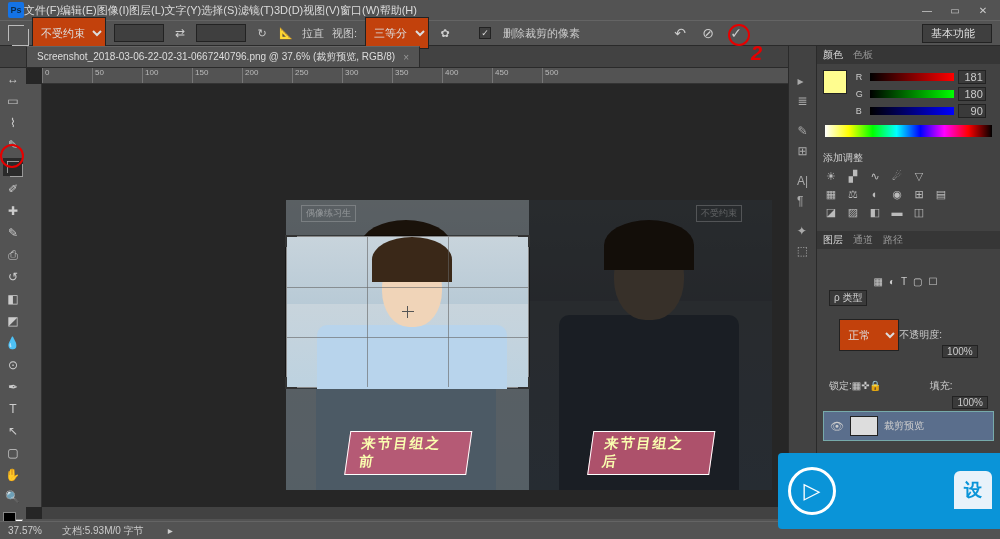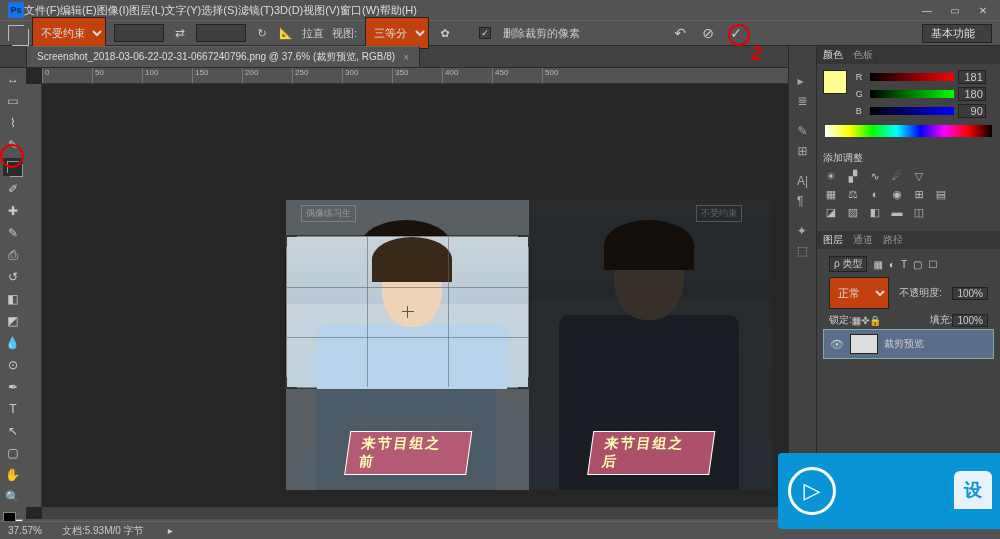--- a/index.html
+++ b/index.html
@@ -97,22 +97,22 @@
 .slider.b { background: linear-gradient(90deg, #000, #00f); }
 .slider-val { width: 28px; background: #3a3a3a; border: 1px solid #222; font-size: 11px; text-align: right; padding-right: 2px; }
 .spectrum { height: 12px; background: linear-gradient(90deg, #fff, #ff0, #0f0, #0ff, #00f, #f0f, #f00, #000); margin: 4px 2px; }
 
 .adjust-panel { padding: 4px 6px 8px; }
 .adjust-label { font-size: 10px; color: #ccc; margin-bottom: 4px; }
 .adj-icons { display: flex; gap: 6px; flex-wrap: wrap; margin-bottom: 4px; color: #bbb; font-size: 11px; }
 .adj-icons span { width: 16px; height: 14px; display: flex; align-items: center; justify-content: center; }
 
 .layers-panel .lrow { display: flex; align-items: center; gap: 6px; padding: 3px 6px; }
-.layers-panel .sel-kind { background: #3a3a3a; border: 1px solid #222; padding: 0 4px; font-size: 10px; }
-.layers-panel .blend-row { display: flex; align-items: center; justify-content: space-between; padding: 2px 6px; }
+.layers-panel .sel-kind { background: #3a3a3a; border: 1px solid #222; padding: 0 4px; font-size: 10px; margin-top: 34px; }
+.layers-panel .blend-row { display: flex; align-items: center; justify-content: center; padding: 2px 6px; }
 .layer-item { display: flex; align-items: center; gap: 6px; padding: 4px 6px; background: #5a6e8c; border: 1px solid #7aa; }
 .layer-item .eye { font-size: 11px; }
 .layer-thumb { width: 28px; height: 20px; background: #ddd; border: 1px solid #222; }
 .layer-foot { position: absolute; bottom: 0; left: 0; right: 0; height: 18px; background: #363636; display: flex; justify-content: flex-end; gap: 8px; align-items: center; padding-right: 6px; color: #aaa; font-size: 10px; }
 
 
 .statusbar { position: absolute; left: 0; right: 0; bottom: 0; height: 18px; background: #535353; border-top: 1px solid #646464; display: flex; align-items: center; padding: 0 8px; gap: 20px; font-size: 10px; color: #ccc; }
 
 
 .zixue { position: absolute; right: 0; bottom: 10px; width: 222px; height: 76px; background: #0a94d8; color: #fff; display: flex; align-items: center; gap: 10px; padding: 0 10px; border-radius: 4px 0 0 4px; }

